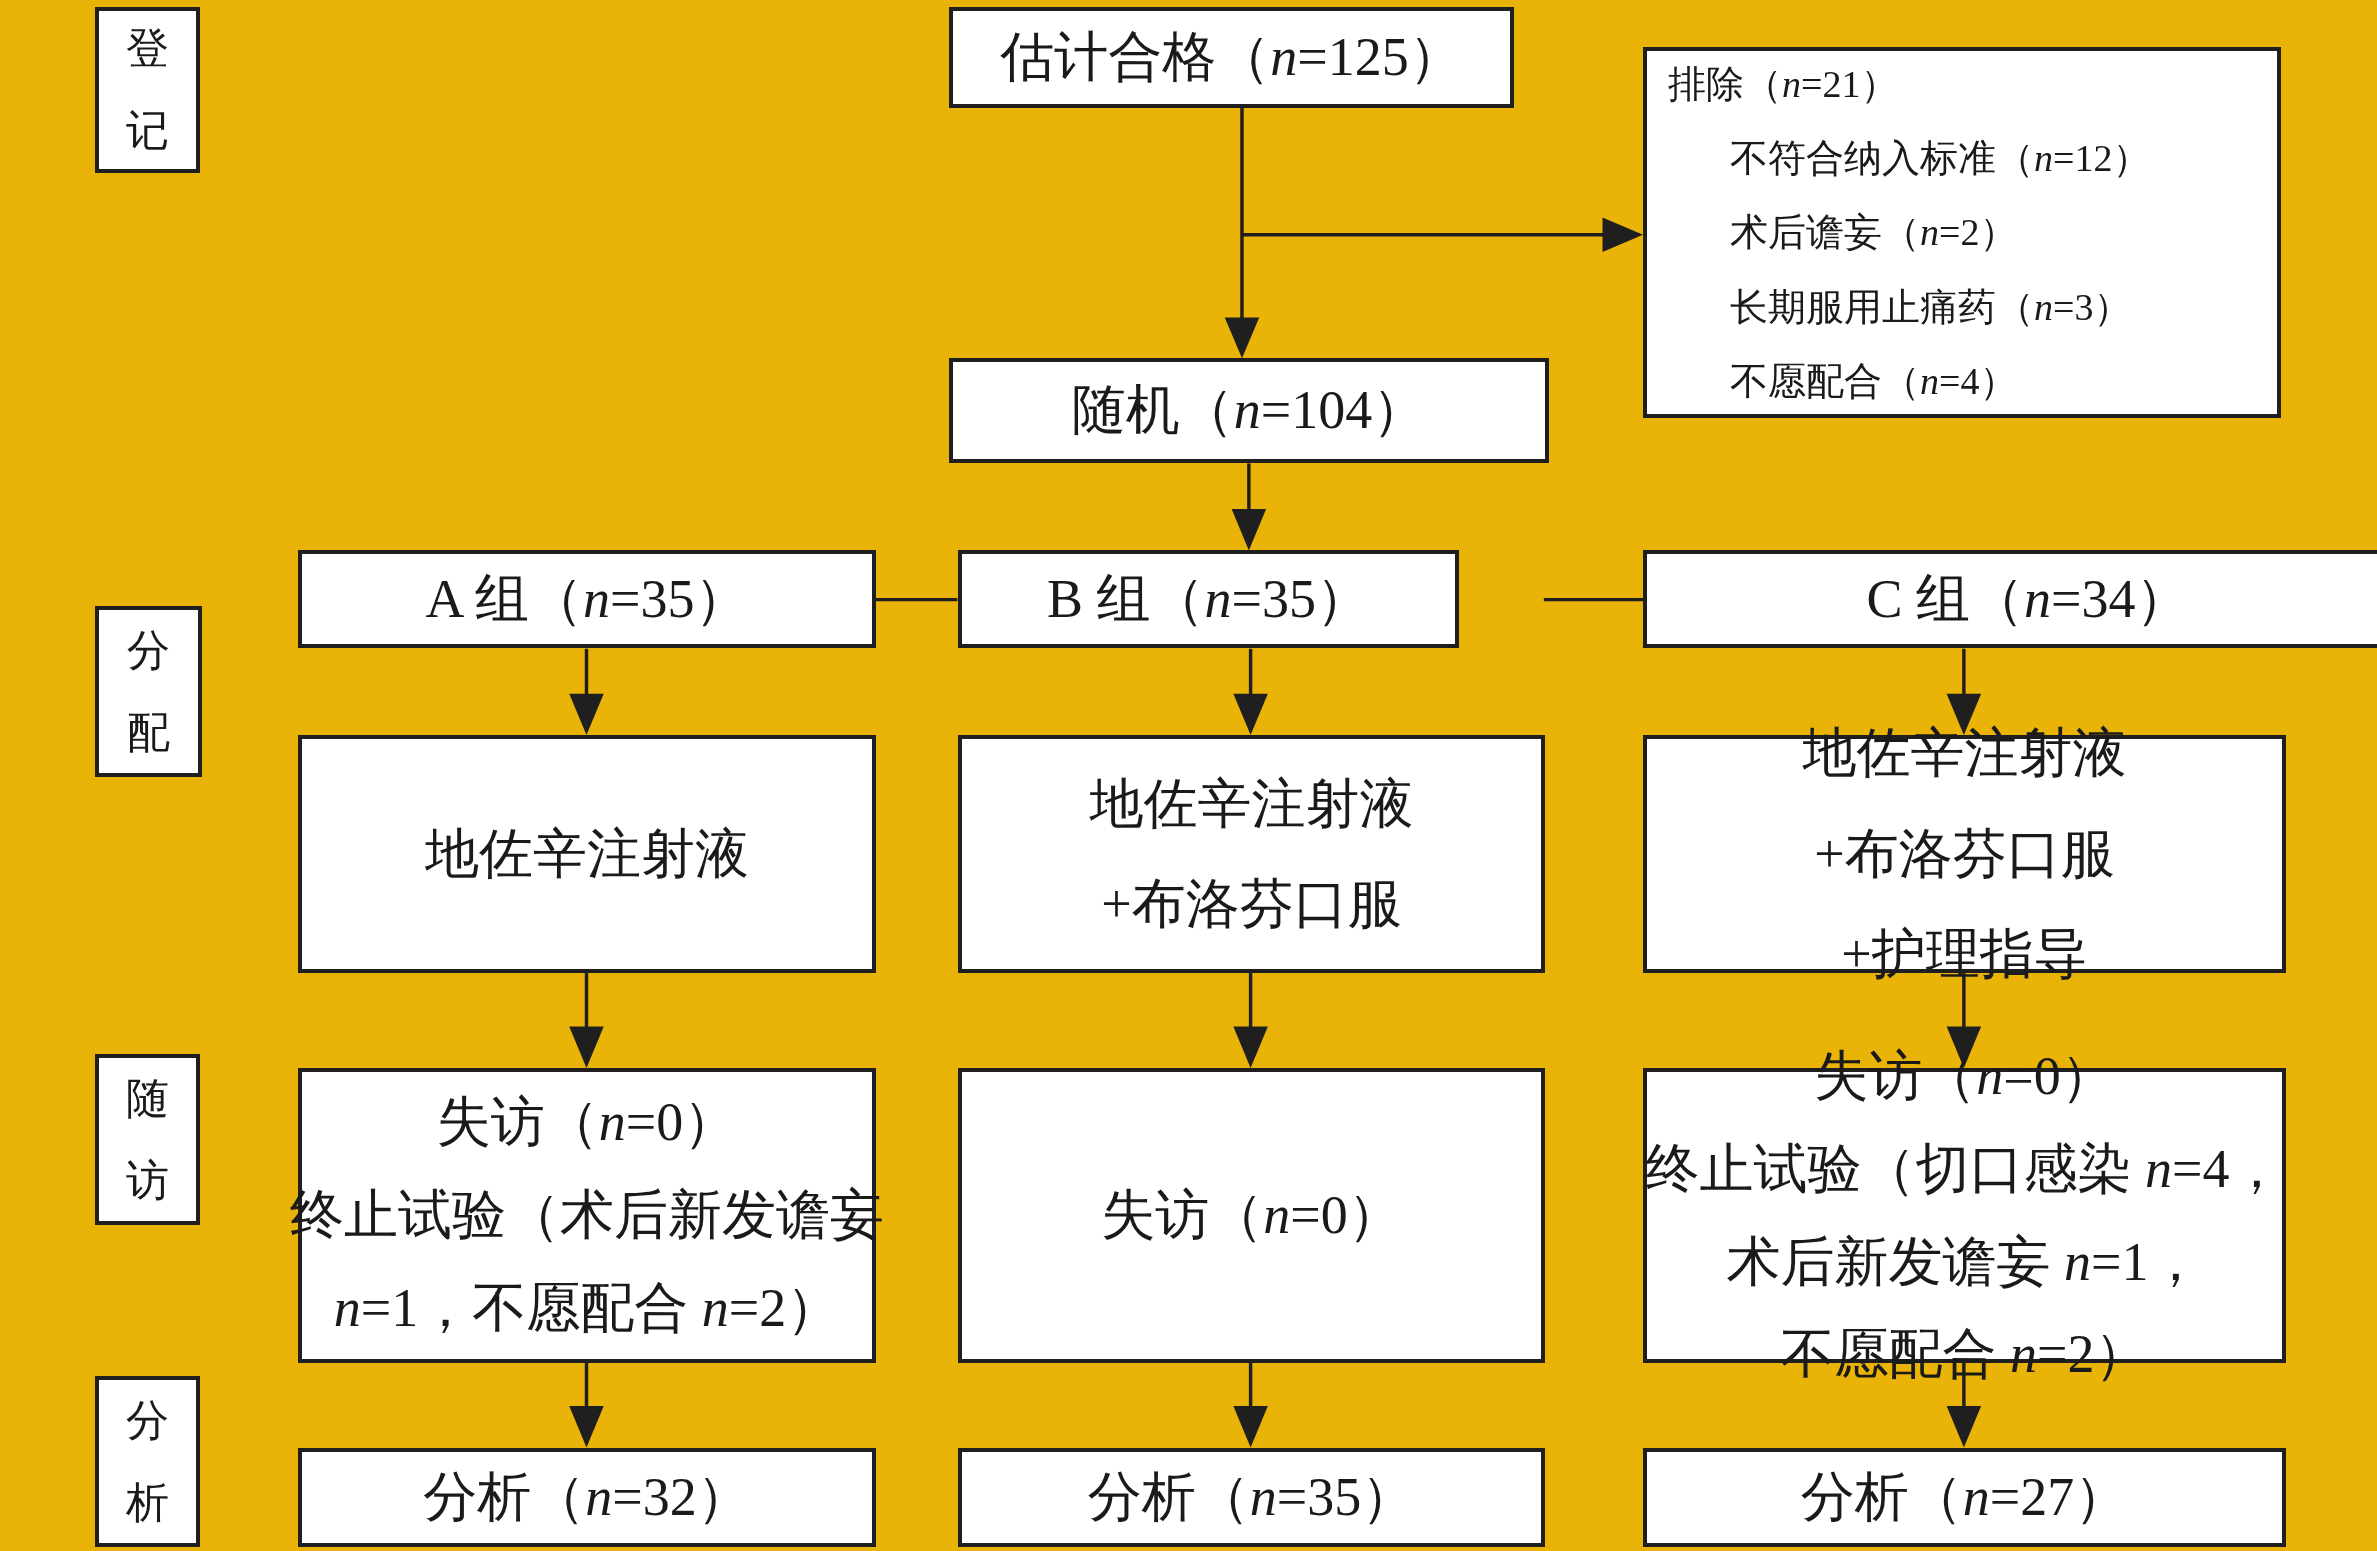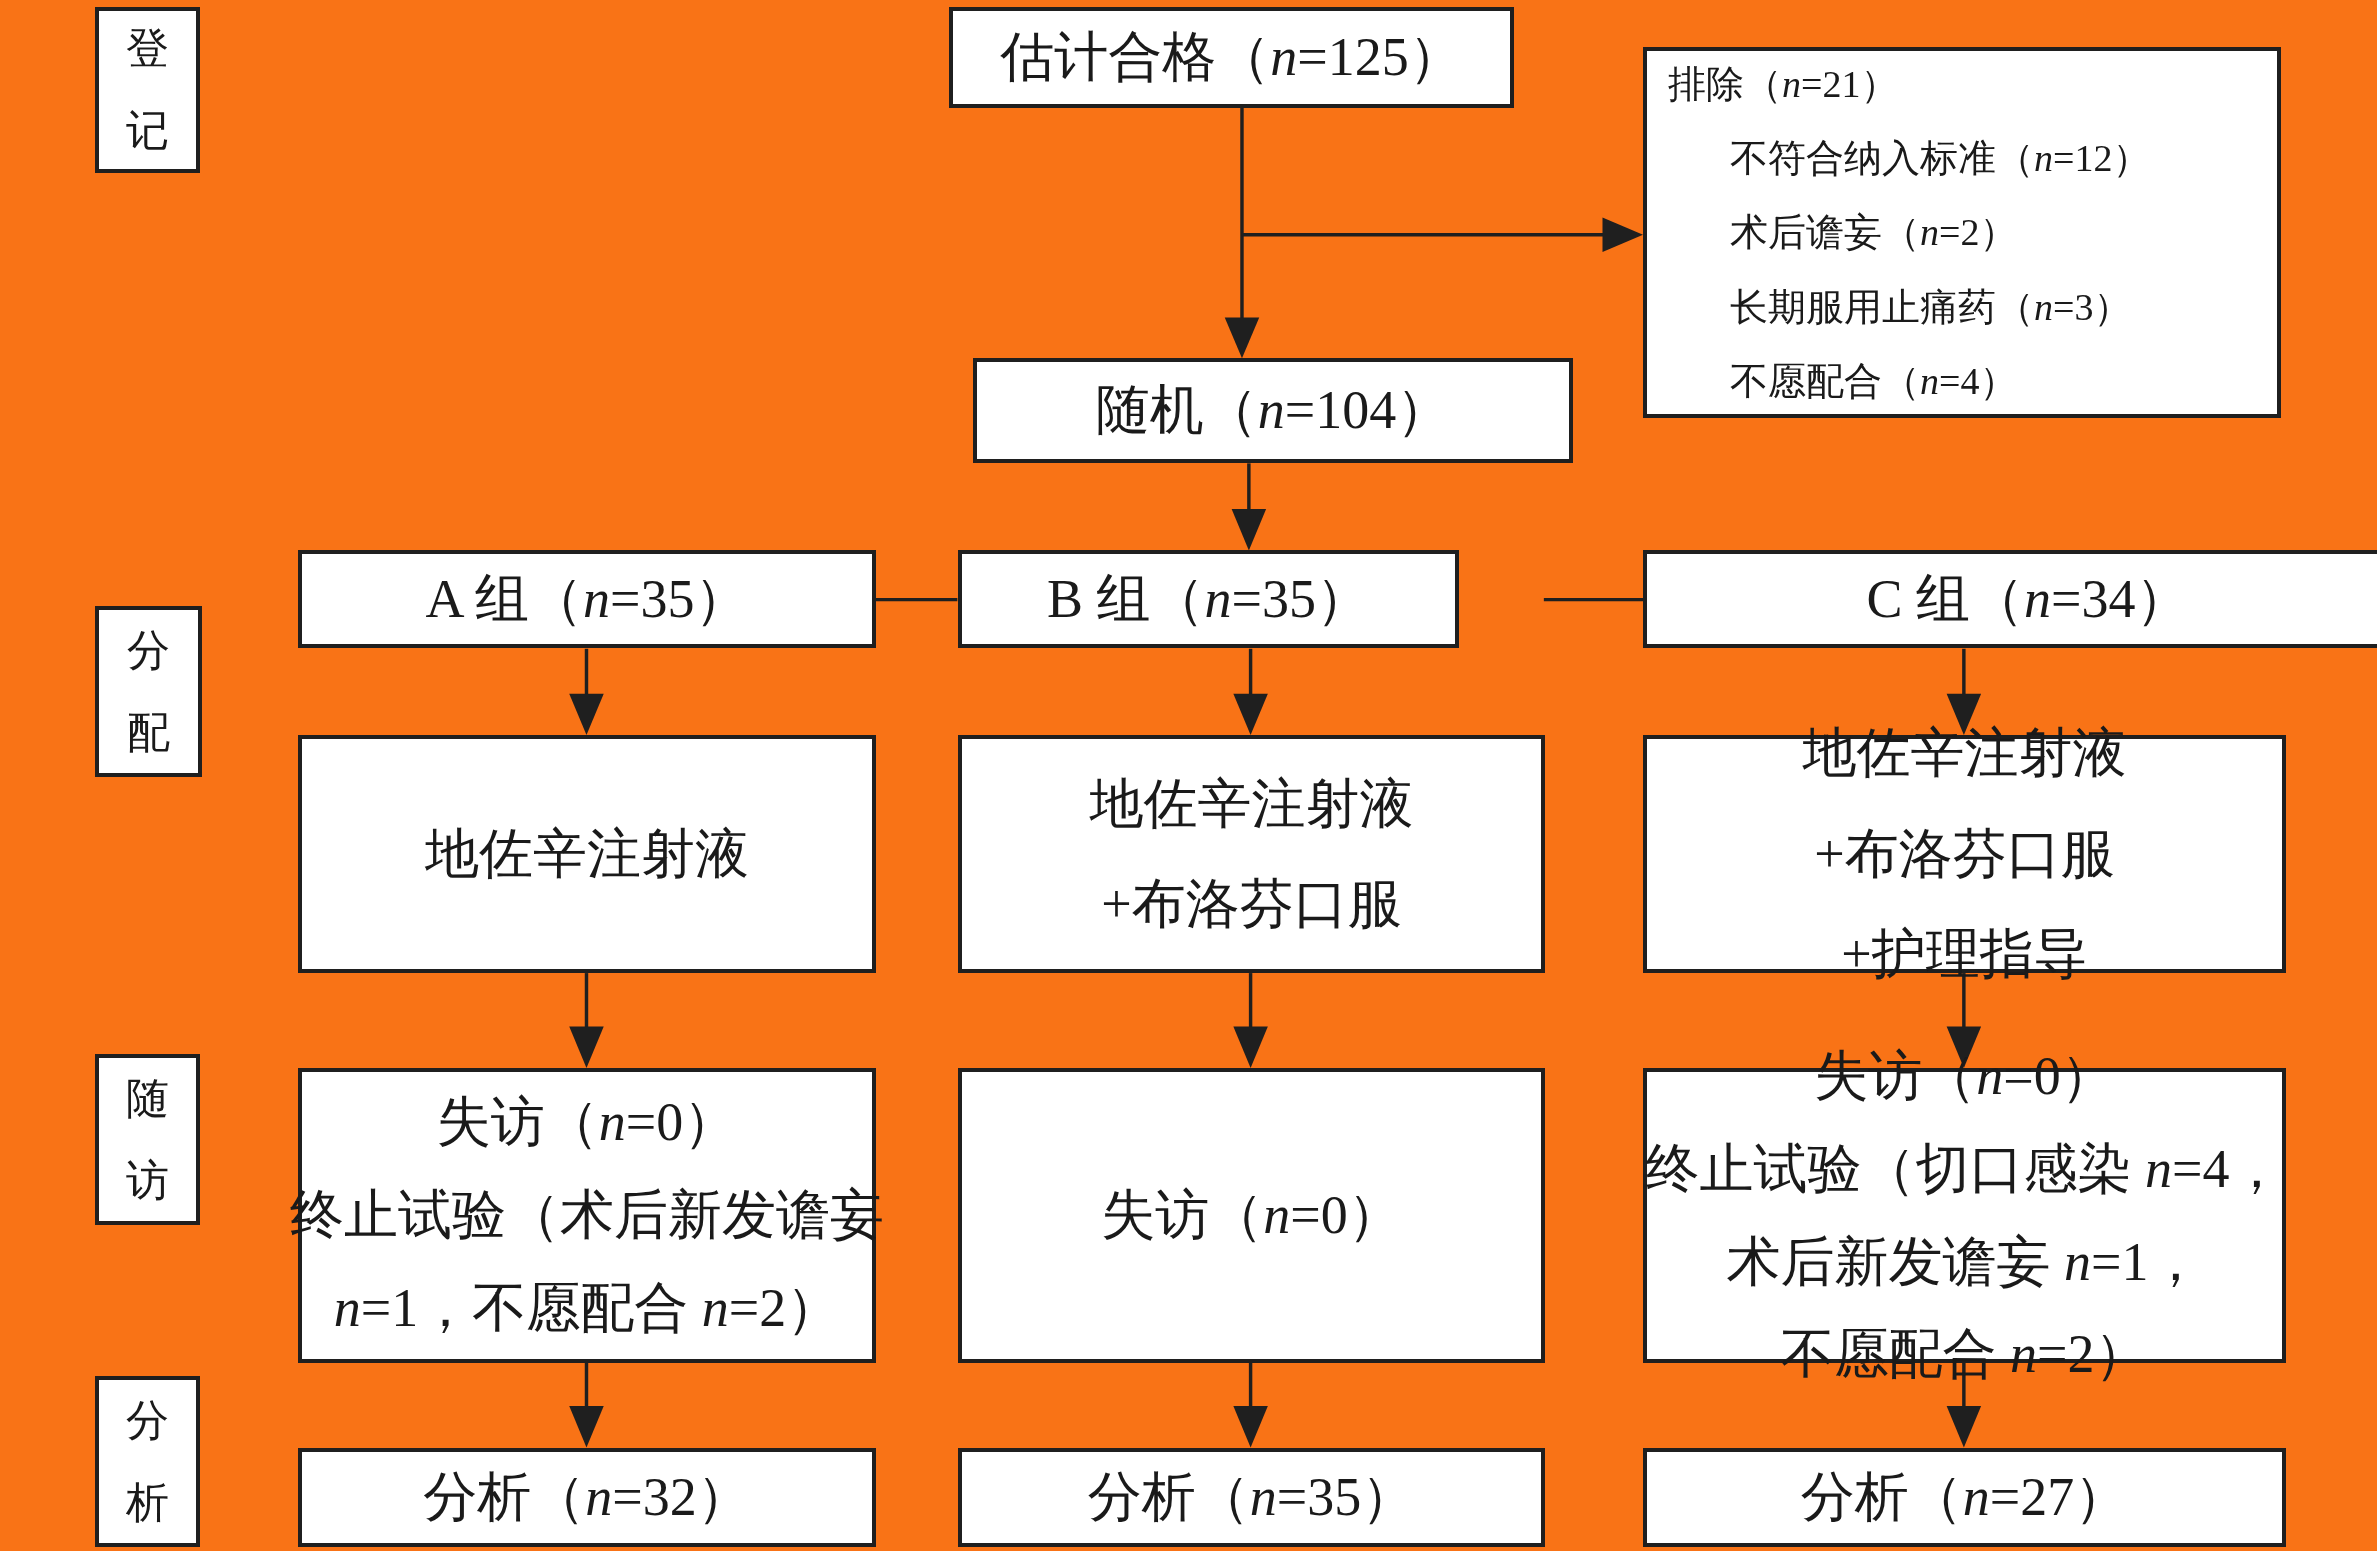--- a/index.html
+++ b/index.html
@@ -1,17 +1,17 @@
 <!DOCTYPE html>
 <html style="font-size:14px"><head>
 <meta charset="utf-8">
 <style>
   html,body{margin:0;padding:0;background:#ffffff;}
   #canvas{
-    position:relative;width:2377px;height:1552px;background:#f97316;
+    position:relative;width:2377px;height:1552px;background:#eab308;
     font-family:"Liberation Serif","DejaVu Serif",serif;
     color:#1a1a1a;
   }
   .b{
     position:absolute;box-sizing:border-box;border:4.3px solid #1f1f1f;background:#ffffff;
     display:flex;flex-direction:column;align-items:center;justify-content:center;
     text-align:center;
   }
   .t{font-size:54px;line-height:1.72;white-space:nowrap;}
   .t i{font-family:"Liberation Serif","DejaVu Serif",serif;}
@@ -85,21 +85,21 @@
   </div>
 
   <div class="b excl" style="left:1643px;top:47px;width:638px;height:371px;">
     <div class="t">排除（<i>n</i>=21）</div>
     <div class="t indent">不符合纳入标准（<i>n</i>=12）</div>
     <div class="t indent">术后谵妄（<i>n</i>=2）</div>
     <div class="t indent">长期服用止痛药（<i>n</i>=3）</div>
     <div class="t indent">不愿配合（<i>n</i>=4）</div>
   </div>
 
-  <div class="b single" style="left:949px;top:358px;width:600px;height:105px;margin-left:24px;">
+  <div class="b single" style="left:949px;top:358px;width:600px;height:105px;">
     <div class="t">随机（<i>n</i>=104）</div>
   </div>
 
   <div class="b grp" style="left:298px;top:550px;width:578px;height:98px;">
     <div class="t">A 组（<i>n</i>=35）</div>
   </div>
   <div class="b grp" style="left:958px;top:550px;width:501px;height:98px;">
     <div class="t">B 组（<i>n</i>=35）</div>
   </div>
   <div class="b grp" style="left:1643px;top:550px;width:770px;height:98px;">

